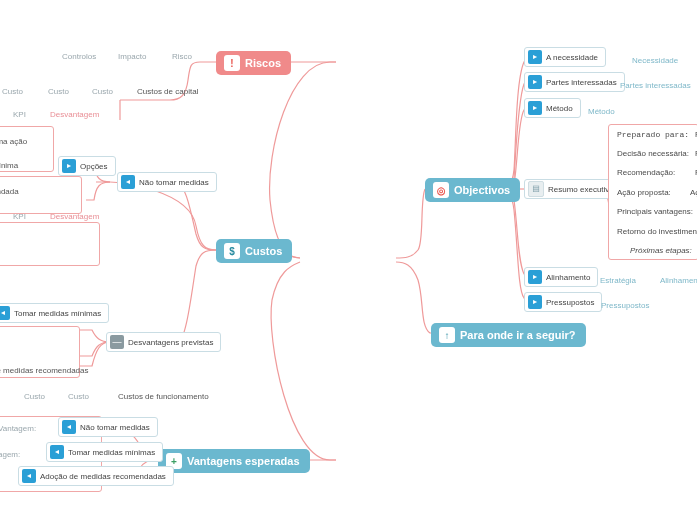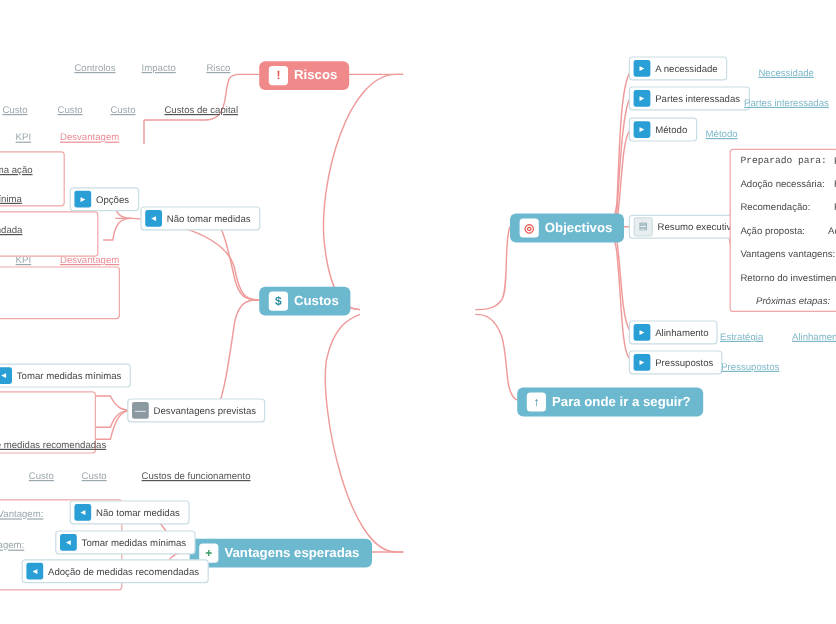--- a/index.html
+++ b/index.html
@@ -44,21 +44,21 @@
   
   .l2{
     background:#ffffff;border:1px solid #c9dde4;border-radius:3px;
     height:20px;font-size:8px;color:#444;padding:0 7px 0 3px;gap:4px;
   }
   .sq{width:14px;height:14px;border-radius:2px;background:#2a9fd6;flex:none;
       display:flex;align-items:center;justify-content:center;color:#fff;font-size:8px;line-height:1;}
   .sq.grey{background:#e8eef0;color:#7a9aa5;border:1px solid #cfdde2;}
 
   
-  .tag{position:absolute;font-size:8px;color:#9aa7ad;white-space:nowrap;text-decoration:underline;}
+  .tag{position:absolute;font-size:8px;color:#9aa7ad;white-space:nowrap;}
   .tag.pink{color:#e98f96;}
   .tag.blue{color:#7fb8c9;}
 
   
   .leaf{position:absolute;font-size:8px;color:#4a4a4a;white-space:nowrap;}
 
   
   .box{position:absolute;border:1px solid #f0a7a7;border-radius:3px;background:#ffffff;}
 
   
@@ -253,26 +253,26 @@
     <span class="sq">▸</span>
     <span>Pressupostos</span>
   </div>
   <div class="tag blue" style="left:601px;top:301px;">Pressupostos</div>
 
   <div class="box" style="left:608px;top:124px;width:89px;height:134px;"></div>
 
   <div class="leaf" style="left:617px;top:130px;font-family:Liberation Mono, monospace;">Preparado para:</div>
   <div class="leaf" style="left:695px;top:130px;">P</div>
 
-  <div class="leaf" style="left:617px;top:149px;">Adoção necessária:</div>
+  <div class="leaf" style="left:617px;top:149px;">Decisão necessária:</div>
   <div class="leaf" style="left:695px;top:149px;">R</div>
 
   <div class="leaf" style="left:617px;top:168px;text-align:center;">Recomendação:</div>
   <div class="leaf" style="left:695px;top:168px;">R</div>
 
   <div class="leaf" style="left:617px;top:188px;">Ação proposta:</div>
   <div class="leaf" style="left:690px;top:188px;">Ação</div>
 
-  <div class="leaf" style="left:617px;top:207px;">Vantagens vantagens:</div>
+  <div class="leaf" style="left:617px;top:207px;">Principais vantagens:</div>
   <div class="leaf" style="left:617px;top:227px;">Retorno do investimento:</div>
   <div class="leaf" style="left:630px;top:246px;font-style:italic;">Próximas etapas:</div>
 
 </div>
 
 </body></html>

